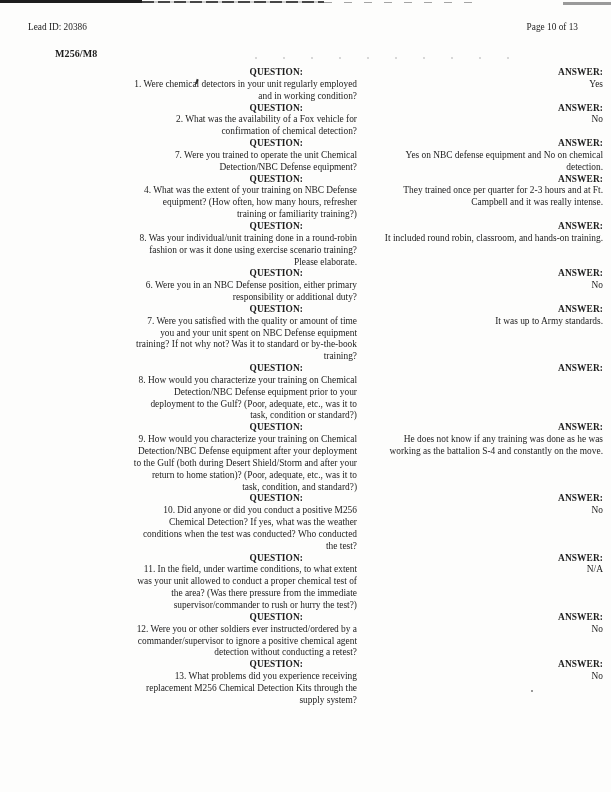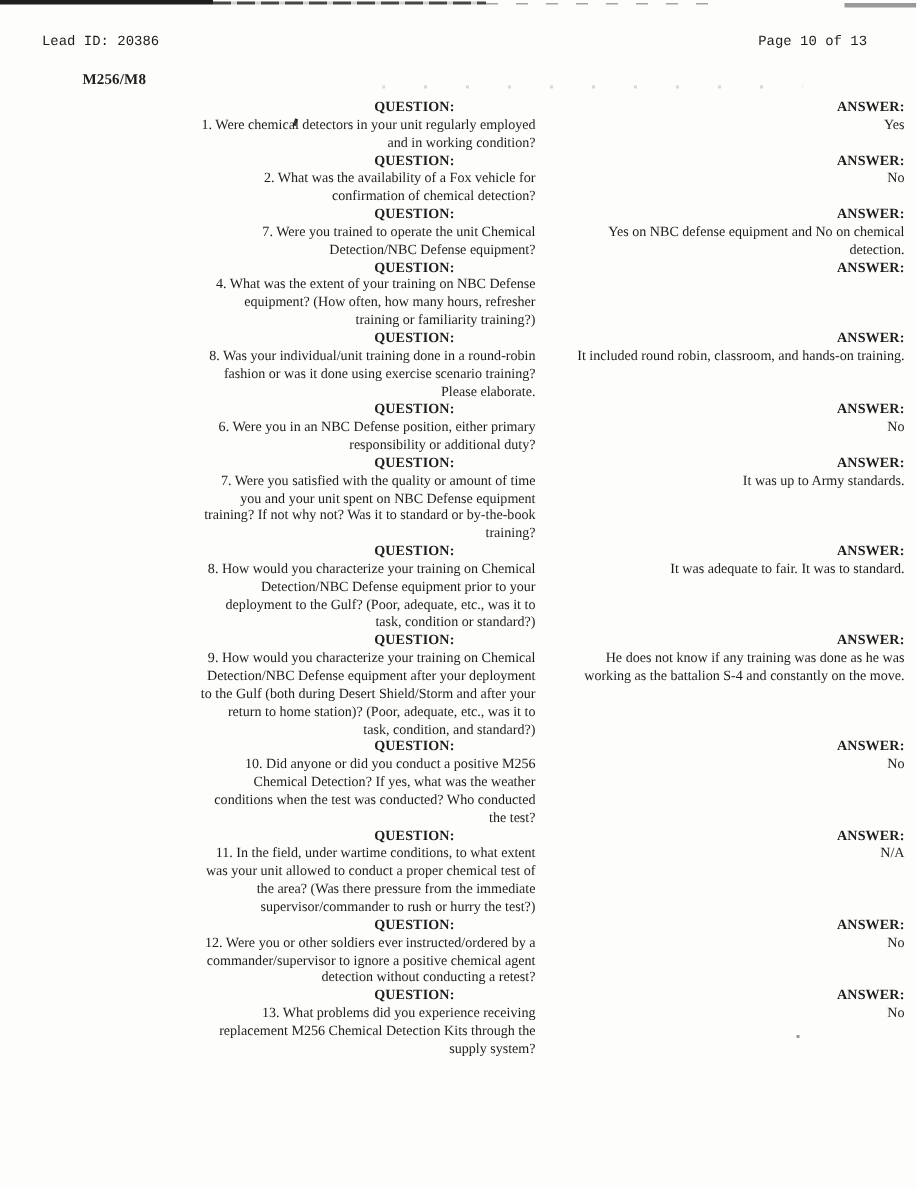--- a/index.html
+++ b/index.html
@@ -43,21 +43,20 @@
   .speck.s3 { left: 531px; top: 690px; width: 2px; height: 2px; opacity:.7; }
 
   
   .header {
     position: absolute;
     top: 22px; left: 28px; right: 33px;
     display: flex;
     justify-content: space-between;
     font-size: 9.3px;
     line-height: 11px;
-    font-family: Liberation Mono, monospace;
   }
 
   
   .content {
     position: absolute;
     left: 55px; top: 48px;
     width: 548px;
   }
   .doc-title {
     font-weight: bold;
@@ -147,20 +146,22 @@
 
   <div class="qa-row">
     <div class="q-col">
       <div class="qa-label">QUESTION:</div>
       <div class="qa-text q-text">4. What was the extent of your training on NBC Defense
 equipment? (How often, how many hours, refresher
 training or familiarity training?)</div>
     </div>
     <div class="a-col">
       <div class="qa-label">ANSWER:</div>
+      <div class="qa-text a-text">They trained once per quarter for 2-3 hours and at Ft.
+Campbell and it was really intense.</div>
     </div>
   </div>
 
   <div class="qa-row">
     <div class="q-col">
       <div class="qa-label">QUESTION:</div>
       <div class="qa-text q-text">8. Was your individual/unit training done in a round-robin
 fashion or was it done using exercise scenario training?
 Please elaborate.</div>
     </div>
@@ -199,21 +200,20 @@
   <div class="qa-row">
     <div class="q-col">
       <div class="qa-label">QUESTION:</div>
       <div class="qa-text q-text">8. How would you characterize your training on Chemical
 Detection/NBC Defense equipment prior to your
 deployment to the Gulf? (Poor, adequate, etc., was it to
 task, condition or standard?)</div>
     </div>
     <div class="a-col">
       <div class="qa-label">ANSWER:</div>
-      <div class="qa-text a-text">It was adequate to fair. It was to standard.</div>
     </div>
   </div>
 
   <div class="qa-row">
     <div class="q-col">
       <div class="qa-label">QUESTION:</div>
       <div class="qa-text q-text">9. How would you characterize your training on Chemical
 Detection/NBC Defense equipment after your deployment
 to the Gulf (both during Desert Shield/Storm and after your
 return to home station)? (Poor, adequate, etc., was it to

